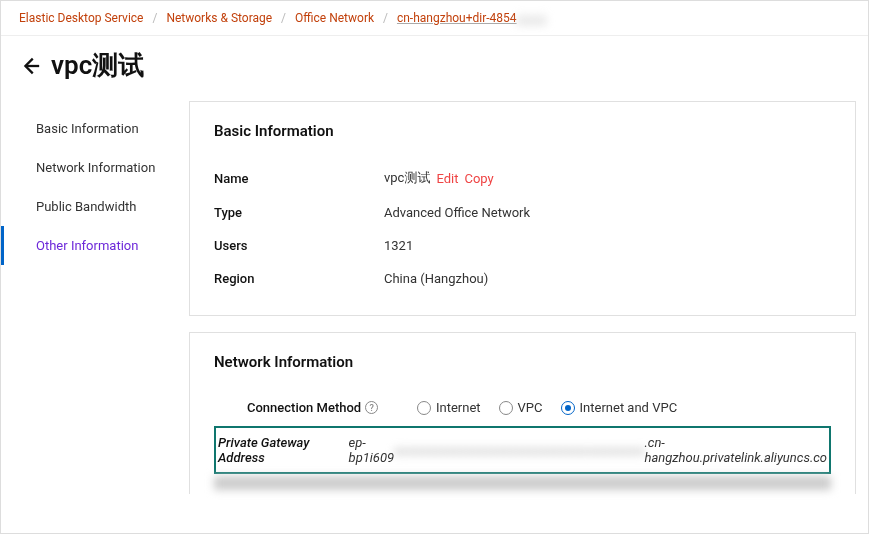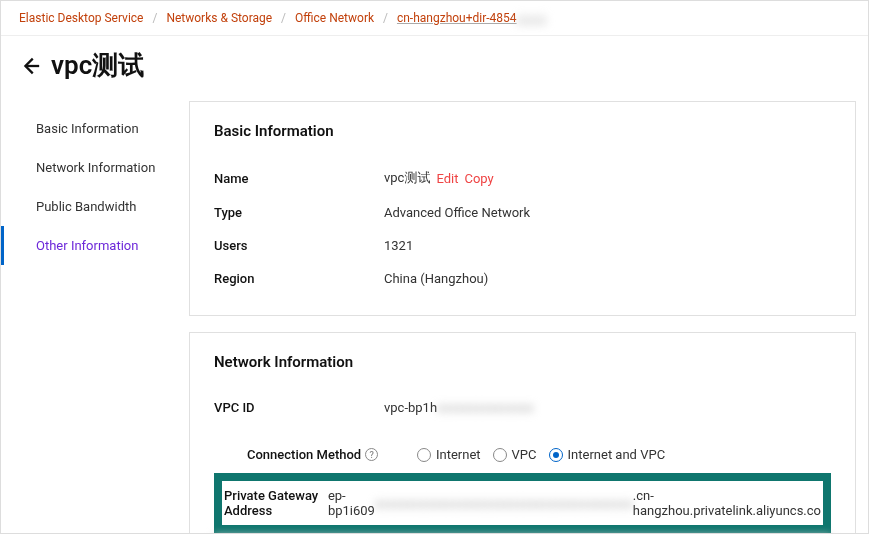--- a/index.html
+++ b/index.html
@@ -106,36 +106,37 @@
       height: 13px;
       margin-left: 4px;
       border: 1px solid #888;
       border-radius: 50%;
       display: inline-flex;
       align-items: center;
       justify-content: center;
       font-size: 9px;
       color: #888;
     }
-    .radio-group { display: flex; gap: 12px; }
+    .radio-group { display: flex; gap: 18px; }
     .radio-item { display: flex; align-items: center; gap: 5px; cursor: pointer; font-size: 13px; }
     .radio-circle {
       width: 14px; height: 14px;
       border: 1px solid #888;
       border-radius: 50%;
       display: flex;
       align-items: center;
       justify-content: center;
     }
     .radio-circle.selected { border-color: #0064c8; }
     .radio-dot { width: 6px; height: 6px; border-radius: 50%; background: #0064c8; }
     .highlight-box {
-      border: 8px solid #0f766e;
+      border: 2px solid #0f766e;
       padding: 4px 2px;
       margin-top: 2px;
+      font-style: italic;
     }
     .bottom-blur {
       height: 14px;
       background: #ccc;
       filter: blur(4px);
       margin-top: 2px;
     }
   </style>
 </head>
 <body>
@@ -187,27 +188,20 @@
         <div class="field-value">1321</div>
       </div>
       <div class="field-row">
         <div class="field-label">Region</div>
         <div class="field-value">China (Hangzhou)</div>
       </div>
     </div>
 
     <div class="panel" style="border-bottom:none; padding-bottom:4px;">
       <div class="panel-title">Network Information</div>
-      <div class="field-row">
-        <div class="field-label">VPC ID</div>
-        <div class="field-value">
-          <span>vpc-bp1h</span>
-            <span class="blurred-text">xxxxxxxxxxxxxxx</span>
-        </div>
-      </div>
       <div class="field-row" style="margin-top:14px;margin-left:33px;">
         <div class="field-label">
           <span>Connection Method</span>
           <span class="help-icon">?</span>
         </div>
         <div class="field-value">
           <div class="radio-group">
             <div class="radio-item">
               <div class="radio-circle"></div>
               <span>Internet</span>

